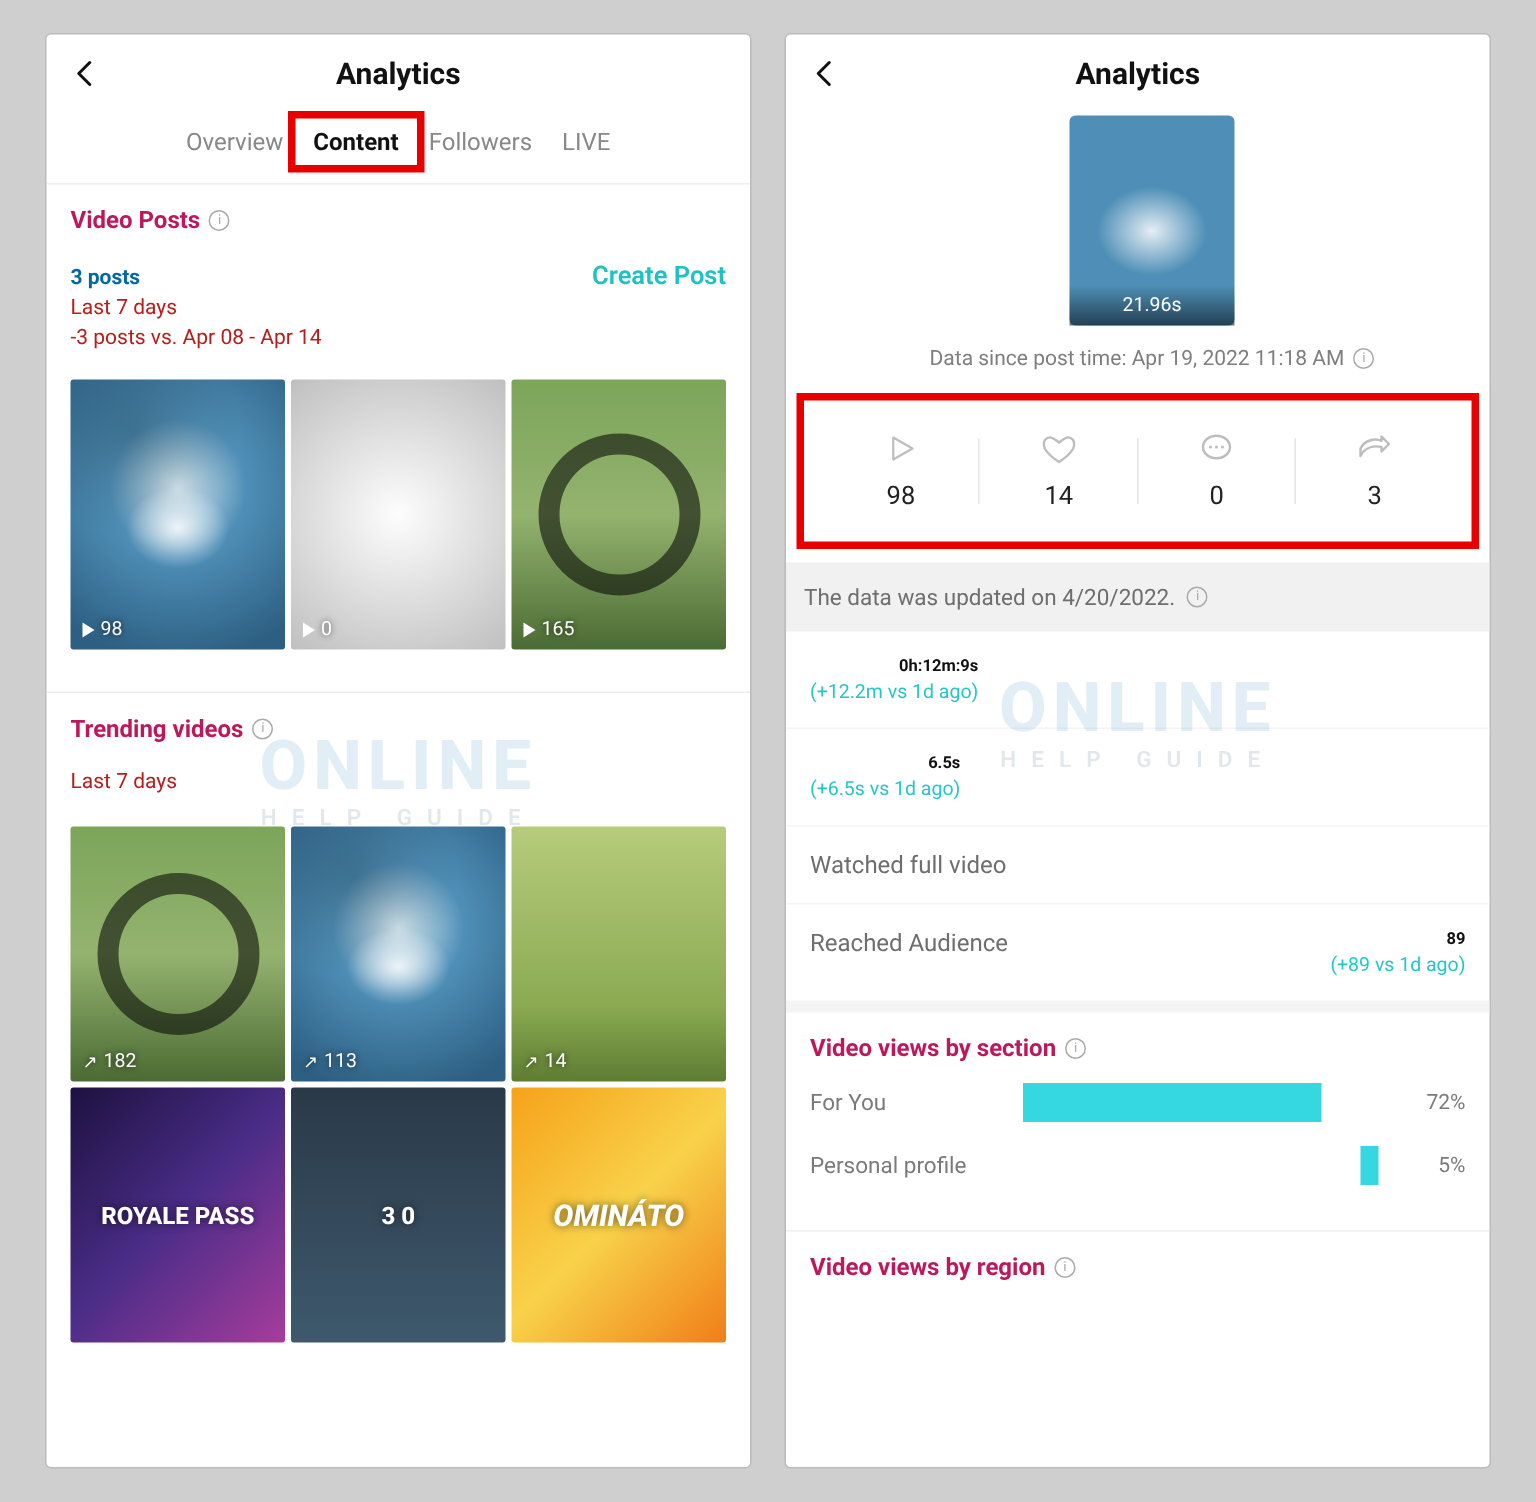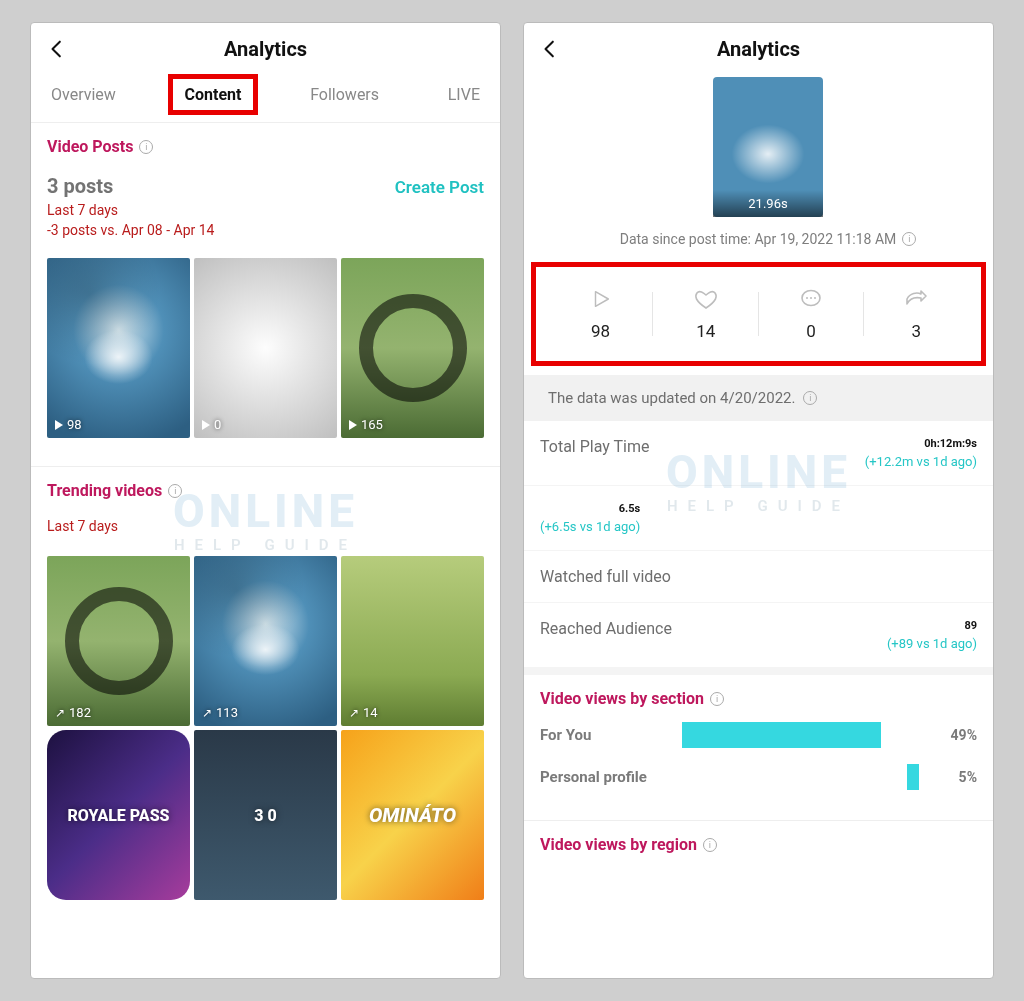--- a/index.html
+++ b/index.html
@@ -33,40 +33,40 @@
   .header-title {
     flex: 1;
     text-align: center;
     font-size: 20px;
     font-weight: 700;
     color: #111;
   }
   
   .tabs {
     display: flex;
-    justify-content: space-between;
+    justify-content: center;
     padding: 10px 10px 14px 10px;
     border-bottom: 1px solid #eee;
     font-size: 16px;
     color: #888;
   }
   .tab { cursor: pointer; padding: 4px 10px; }
   .tab.active { color: #111; font-weight: 700; }
   .highlight-red { outline: 5px solid #e80000; outline-offset: 2px; }
   
   .section { padding: 14px 16px 6px 16px; }
   .sect-title-row { display: flex; align-items: center; gap: 6px; }
   .sect-title { font-size: 16px; font-weight: 700; color: #be185d; }
   .info-icon {
     width: 14px; height: 14px; border: 1.2px solid #aaa; border-radius: 50%;
     display: inline-flex; align-items: center; justify-content: center;
     font-size: 9px; color: #aaa;
   }
   .posts-row { display: flex; justify-content: space-between; align-items: baseline; margin-top: 18px; }
-  .posts-count { font-size: 20px; font-weight: 700; color: #737373; }
+  .posts-count { font-size: 14px; font-weight: 700; color: #0369a1; }
   .create-link { color: #20c1c1; font-size: 17px; font-weight: 600; }
   .sub-gray { color: #b91c1c; font-size: 14px; margin-top: 4px; }
   .thumb-row { display: flex; gap: 4px; margin-top: 20px; }
   .thumb {
     position: relative; flex: 1; height: 180px; border-radius: 2px; overflow: hidden;
     background: linear-gradient(135deg,#4b7ca6,#9bc4da);
   }
   .thumb .badge {
     position: absolute; left: 8px; bottom: 6px; color: #fff; font-size: 13px;
     display: flex; align-items: center; gap: 4px; text-shadow: 0 0 4px rgba(0,0,0,.7);
@@ -84,21 +84,21 @@
     background:
       radial-gradient(ellipse 40% 25% at 50% 55%, rgba(255,255,255,.85), transparent 60%),
       radial-gradient(circle at 30% 20%, rgba(0,0,0,.2), transparent 40%);
   }
   .thumb-gray { background: radial-gradient(circle at 50% 50%, #fdfdfd, #bfbfbf); }
   .thumb-scope {
     background: linear-gradient(180deg,#7ca55a 0%, #94b36f 50%, #4b6b34 100%);
   }
   .thumb-scope::after{content:"";position:absolute;left:50%;top:50%;width:80px;height:80px;border:14px solid rgba(0,0,0,.55);border-radius:50%;transform:translate(-50%,-50%);}
   .thumb-field { background: linear-gradient(180deg,#b6cc7c 0%, #8baa52 70%, #5f7d32 100%); }
-  .thumb-royale { background: linear-gradient(135deg,#1d1140,#4b2d88,#a73c9c); border-radius: 19px; }
+  .thumb-royale { background: linear-gradient(135deg,#1d1140,#4b2d88,#a73c9c); }
   .thumb-score { background: linear-gradient(180deg,#2a3948,#3e596d); }
   .thumb-domin { background: linear-gradient(135deg,#f6a21a,#f8d24a,#f07e18); }
 
   .thumb .overlay-text{position:absolute;inset:0;display:flex;align-items:center;justify-content:center;color:#fff;font-weight:800;font-size:16px;text-shadow:0 0 6px rgba(0,0,0,.6);}
 
   .divider { height: 1px; background:#eee; margin: 22px 0 0 0; }
   .trending-grid { display:grid; grid-template-columns:repeat(3,1fr); gap:4px; padding:16px; }
   .trending-grid .thumb { height: 170px; }
   .arrow-up { font-size:12px; }
 
@@ -116,28 +116,28 @@
   }
   .hero-caption { color:#7e7e7e; font-size:14px; margin-top:14px; display:flex; align-items:center; gap:6px; padding: 0 14px; text-align:center;}
   .stats-row {
     display:flex; align-items:center; justify-content:space-around; padding:18px 10px 18px 10px;
     margin:14px 14px 0 14px;
   }
   .stat { flex:1; display:flex; flex-direction:column; align-items:center; gap:10px; position:relative; }
   .stat:not(:last-child)::after{content:"";position:absolute;right:0;top:10%;height:80%;width:1px;background:#e5e5e5;}
   .stat-icon { color:#bdbdbd; height:24px; display:flex; align-items:center; justify-content:center; }
   .stat-val { font-size:17px; color:#222; }
-  .gray-bar { background:#f1f1f1; padding:14px 24px; color:#6e6e6e; font-size:15px; display:flex; align-items:center; gap:8px; margin-top:16px;}
+  .gray-bar { background:#f1f1f1; padding:14px 12px; color:#6e6e6e; font-size:15px; display:flex; align-items:center; gap:8px; margin-top:16px;}
   .metric { display:flex; justify-content:space-between; padding:16px; border-bottom:1px solid #f4f4f4; }
   .metric .label { color:#6e6e6e; font-size:16px; }
   .metric .vals { text-align:right; }
   .metric .main { font-weight:700; font-size:11px; color:#111; }
   .metric .delta { color:#25c6c6; font-size:13px; margin-top:4px; }
   .section-divider { height:8px; background:#f4f4f4; }
-  .bar-row { display:flex; align-items:center; padding:8px 16px; font-size:15px; color:#7a7a7a; gap:12px;font-weight:bold;}
+  .bar-row { display:flex; align-items:center; padding:8px 16px; font-size:15px; color:#7a7a7a; gap:12px;}
   .bar-label{ width:130px; flex-shrink:0;}
   .bar-track { flex:1; display:flex; align-items:center; }
   .bar-fill { height:26px; background:#35d8e0; }
   .bar-pct { width:46px; text-align:right; color:#7a7a7a; font-size:14px;}
   .hairline{height:1px;background:#eee;margin-top:22px;}
 
   
   .watermark {
     position:absolute; left:50%; top:50%; transform:translate(-50%,-20%);
     font-size:46px; font-weight:800; color:rgba(93,160,206,.18); letter-spacing:4px; pointer-events:none;
@@ -301,21 +301,20 @@
       <span class="stat-val">3</span>
     </div>
   </div>
 
   <div class="gray-bar">
     <span>The data was updated on 4/20/2022.</span>
     <span class="info-icon">i</span>
   </div>
 
   <div class="metric">
-    <span class="label">Total Play Time</span>
     <div class="vals">
         <div class="main">0h:12m:9s</div>
         <div class="delta">(+12.2m vs 1d ago)</div>
       </div>
   </div>
   <div class="metric">
     <div class="vals">
         <div class="main">6.5s</div>
         <div class="delta">(+6.5s vs 1d ago)</div>
       </div>
@@ -338,21 +337,21 @@
       <span class="sect-title">Video views by section</span>
       <span class="info-icon">i</span>
     </div>
   </div>
 
   <div class="bar-row">
     <span class="bar-label">For You</span>
     <div class="bar-track">
         <div class="bar-fill" style="width:84%"></div>
       </div>
-    <span class="bar-pct">49%</span>
+    <span class="bar-pct">72%</span>
   </div>
   <div class="bar-row">
     <span class="bar-label">Personal profile</span>
     <div class="bar-track">
         <div class="bar-fill" style="width:5%;margin-left:auto"></div>
       </div>
     <span class="bar-pct">5%</span>
   </div>
 
   <div class="hairline"></div>

